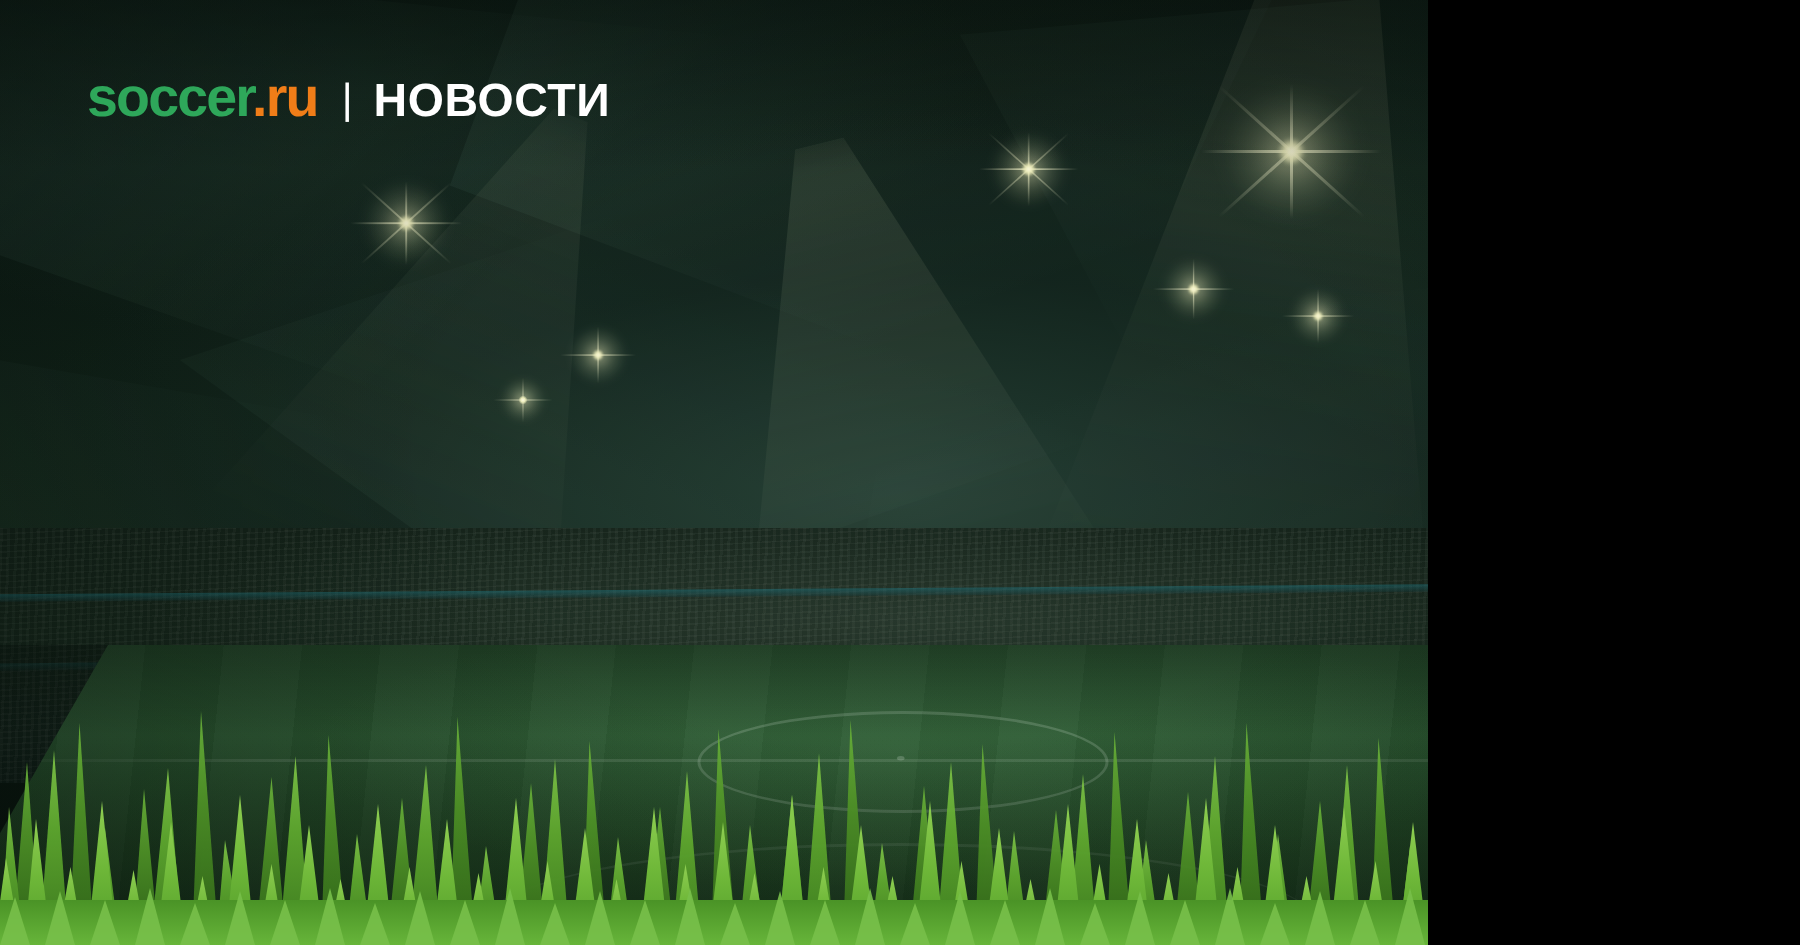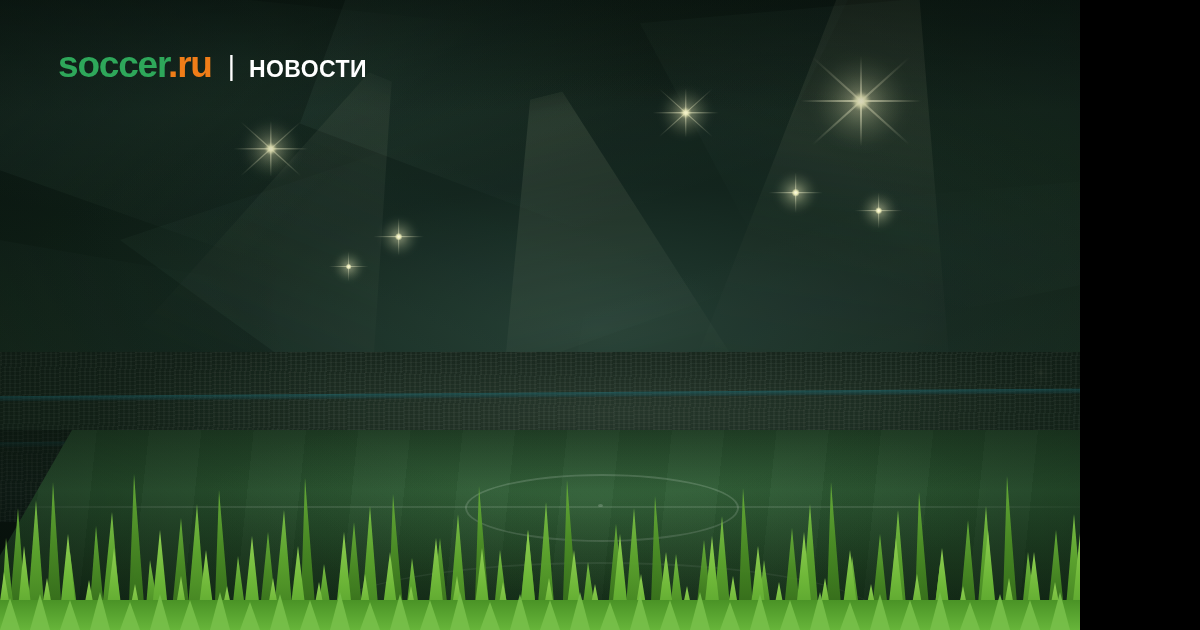--- a/index.html
+++ b/index.html
@@ -1,19 +1,19 @@
 <!DOCTYPE html>
 <html><head>
 <meta charset="utf-8">
 <style>
   html,body{margin:0;padding:0;background:#000;}
   body{width:1200px;height:630px;overflow:hidden;
        font-family:"Liberation Sans","DejaVu Sans",sans-serif;}
 
-  .poster{position:relative;width:1080px;height:630px;overflow:hidden;
+  .poster{position:relative;width:952px;height:630px;overflow:hidden;
           background:#0b1710;}
 
   
   .bg{position:absolute;inset:0;overflow:hidden;}
 
   .sky{position:absolute;left:0;top:0;width:1200px;height:430px;
        background:
          radial-gradient(ellipse 780px 330px at 600px 330px, rgba(36,62,52,.95) 0%, rgba(20,38,32,.7) 45%, rgba(10,20,16,0) 78%),
          radial-gradient(ellipse 600px 240px at 240px 60px, rgba(26,48,38,.8) 0%, rgba(12,24,19,0) 70%),
          linear-gradient(175deg,#0a150f 0%,#0e1d16 30%,#122519 58%,#16291c 80%,#18301f 100%);}
@@ -134,21 +134,21 @@
   .grass{position:absolute;left:0;bottom:0;width:1200px;height:170px;}
   .grass svg{display:block;width:1200px;height:170px;}
 
   
   .header{position:absolute;left:58px;top:46px;display:flex;align-items:baseline;gap:0;}
   .logo{font-size:37px;font-weight:bold;letter-spacing:-1.2px;line-height:1;}
   .logo .s-green{color:#2ea75a;}
   .logo .s-orange{color:#f07d18;}
   .divider{color:#ffffff;font-size:28px;font-weight:400;margin:0 14px 0 16px;
            position:relative;top:-2px;}
-  .section{color:#ffffff;font-size:23px;font-weight:bold;letter-spacing:.4px;line-height:1;}
+  .section{color:#ffffff;font-size:31px;font-weight:bold;letter-spacing:.4px;line-height:1;}
 
   
   .headline{position:absolute;left:58px;top:252px;width:1110px;
             color:#ffffff;font-size:52px;font-weight:400;line-height:59px;
             letter-spacing:-.2px;
             text-shadow:0 2px 12px rgba(0,0,0,.65),0 1px 2px rgba(0,0,0,.5);}
   .headline .ln{display:block;white-space:nowrap;}
 </style>
 </head>
 <body>

